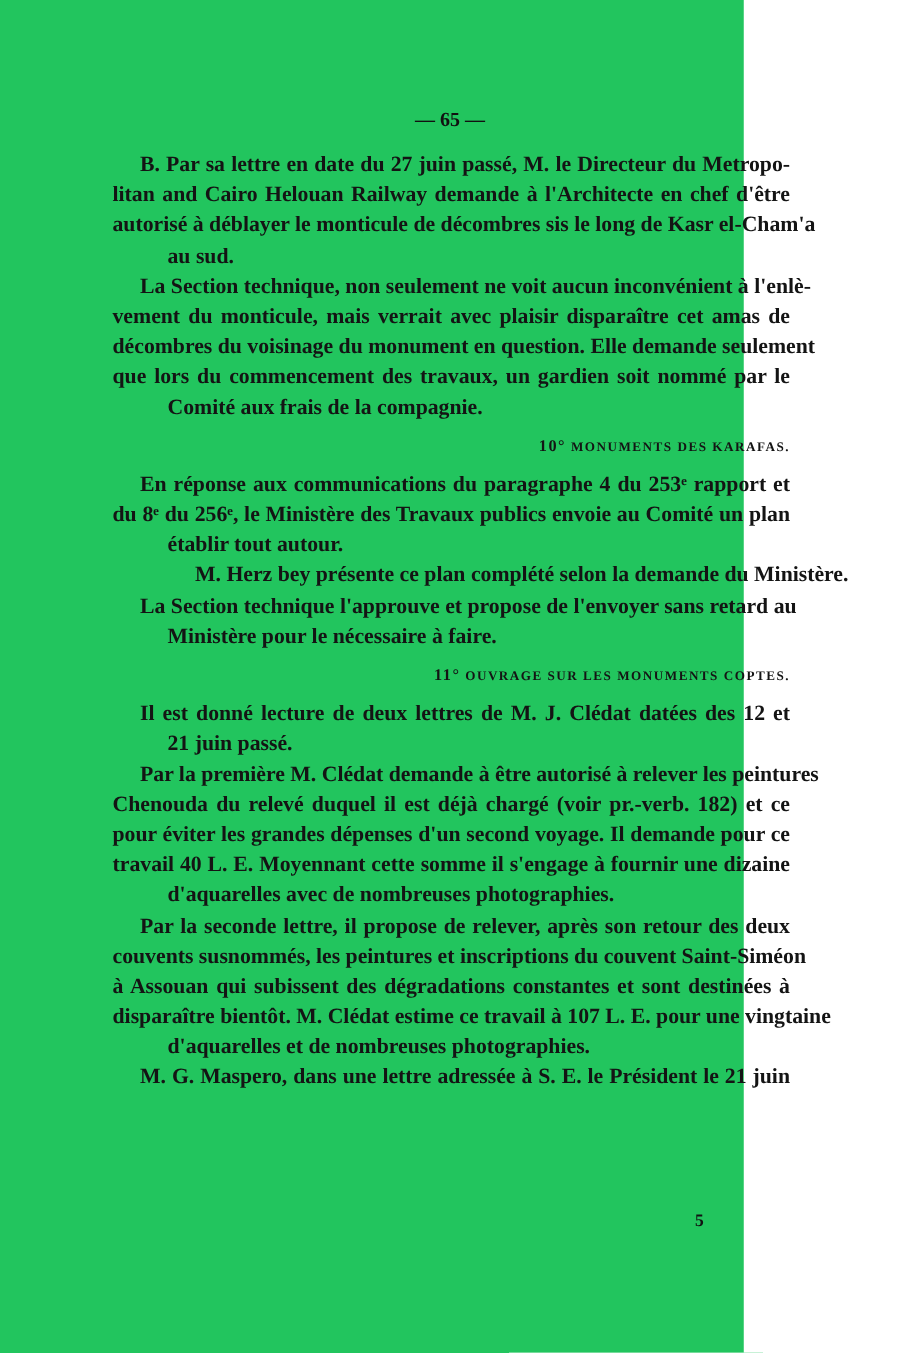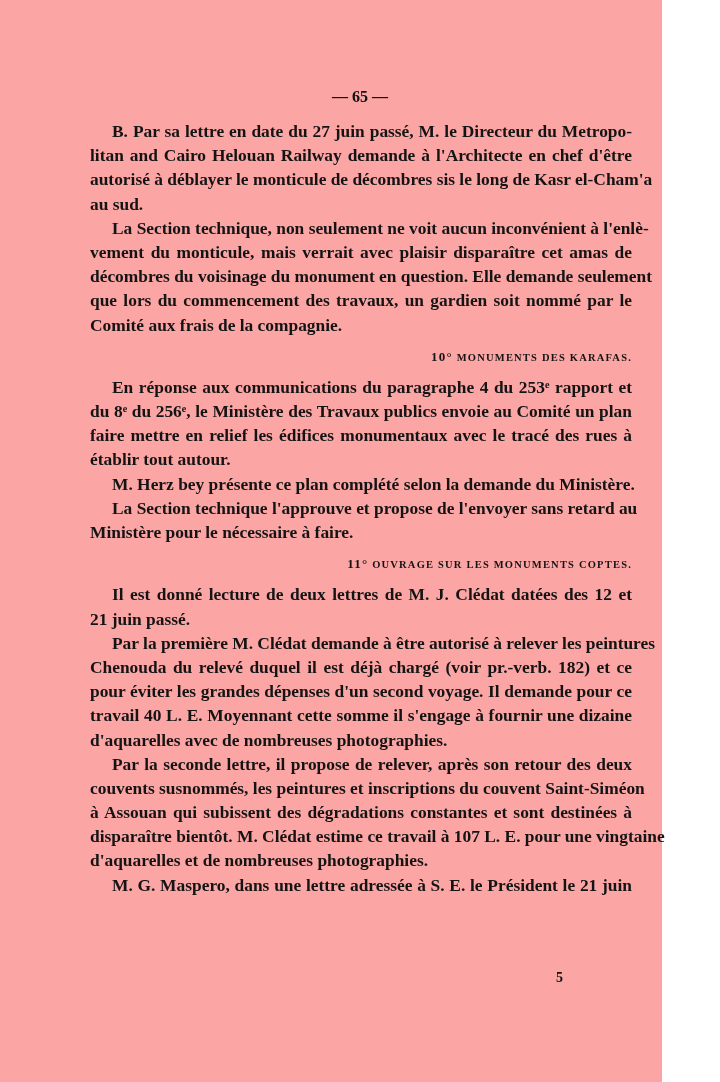--- a/index.html
+++ b/index.html
@@ -1,24 +1,24 @@
 <!DOCTYPE html>
 <html><head>
 <meta charset="utf-8">
 <style>
   html, body { margin:0; padding:0; background:#ffffff; }
   body { width:720px; height:1082px; position:relative; overflow:hidden; }
-  .page { position:absolute; left:0; top:0; width:662px; height:1082px; background:#fca5a5; }
+  .page { position:absolute; left:0; top:0; width:595px; height:1082px; background:#22c55e; }
   .folio { position:absolute; top:88px; left:0; width:720px; text-align:center;
     font-family:"Liberation Serif", "DejaVu Serif", serif; font-weight:bold; font-size:16px; color:#111; }
   .text { position:absolute; left:90px; top:119px; width:542px;
     font-family:Liberation Serif, serif; font-weight:bold; font-size:17.4px;
     line-height:24.2px; color:#141414; }
   .line { display:block; white-space:nowrap; text-align:justify; text-align-last:justify; height:24.2px; }
-  .line.last { text-align-last:left; }
+  .line.last { text-align-last:left;margin-left:44px; }
   .indent { padding-left:22px; }
   .heading { display:block; text-align:right; font-size:10.5px; letter-spacing:1.2px;
     height:24.2px; line-height:24.2px; margin:8px 0 6px 0; }
   .heading .num { font-size:13px; }
   .signature { position:absolute; left:556px; top:970px; font-family:"Liberation Serif", serif;
     font-weight:bold; font-size:14px; color:#111; }
 </style>
 </head>
 <body>
 
@@ -35,21 +35,20 @@
         <span class="line indent">La Section technique, non seulement ne voit aucun inconvénient à l'enlè-</span>
         <span class="line">vement du monticule, mais verrait avec plaisir disparaître cet amas de</span>
         <span class="line">décombres du voisinage du monument en question. Elle demande seulement</span>
         <span class="line">que lors du commencement des travaux, un gardien soit nommé par le</span>
         <span class="line last">Comité aux frais de la compagnie.</span>
       </div>
       <div class="heading"><span class="num">10°</span>  <span>MONUMENTS DES KARAFAS.</span></div>
       <div class="paragraph">
         <span class="line indent">En réponse aux communications du paragraphe 4 du 253ᵉ rapport et</span>
         <span class="line">du 8ᵉ du 256ᵉ, le Ministère des Travaux publics envoie au Comité un plan</span>
-        <span class="line">faire mettre en relief les édifices monumentaux avec le tracé des rues à</span>
         <span class="line last">établir tout autour.</span>
       </div>
       <div class="paragraph">
         <span class="line indent last">M. Herz bey présente ce plan complété selon la demande du Ministère.</span>
       </div>
       <div class="paragraph">
         <span class="line indent">La Section technique l'approuve et propose de l'envoyer sans retard au</span>
         <span class="line last">Ministère pour le nécessaire à faire.</span>
       </div>
       <div class="heading"><span class="num">11°</span>  <span>OUVRAGE SUR LES MONUMENTS COPTES.</span></div>

